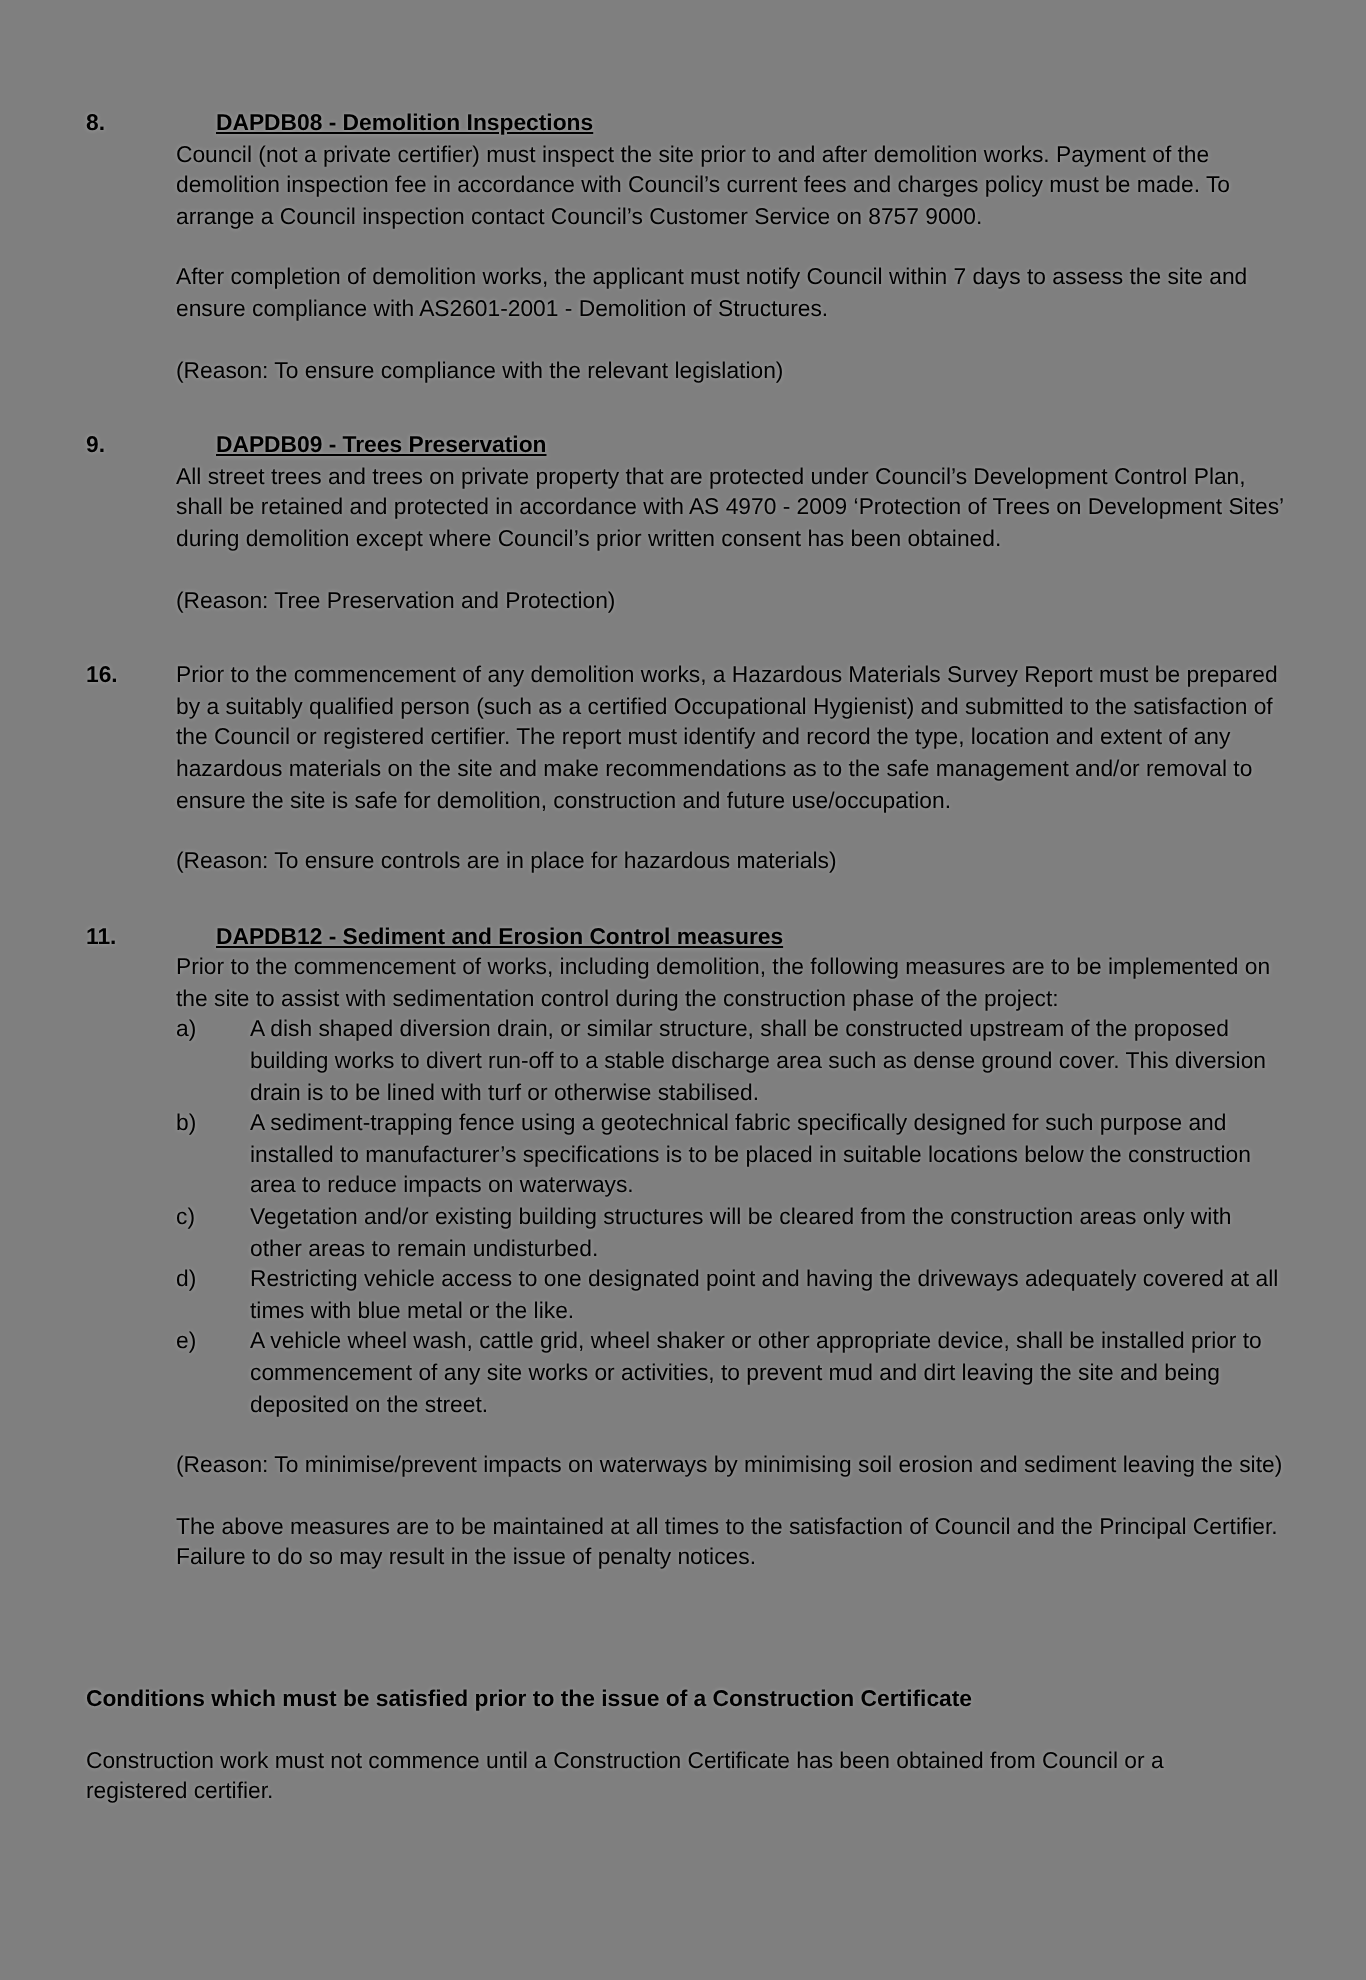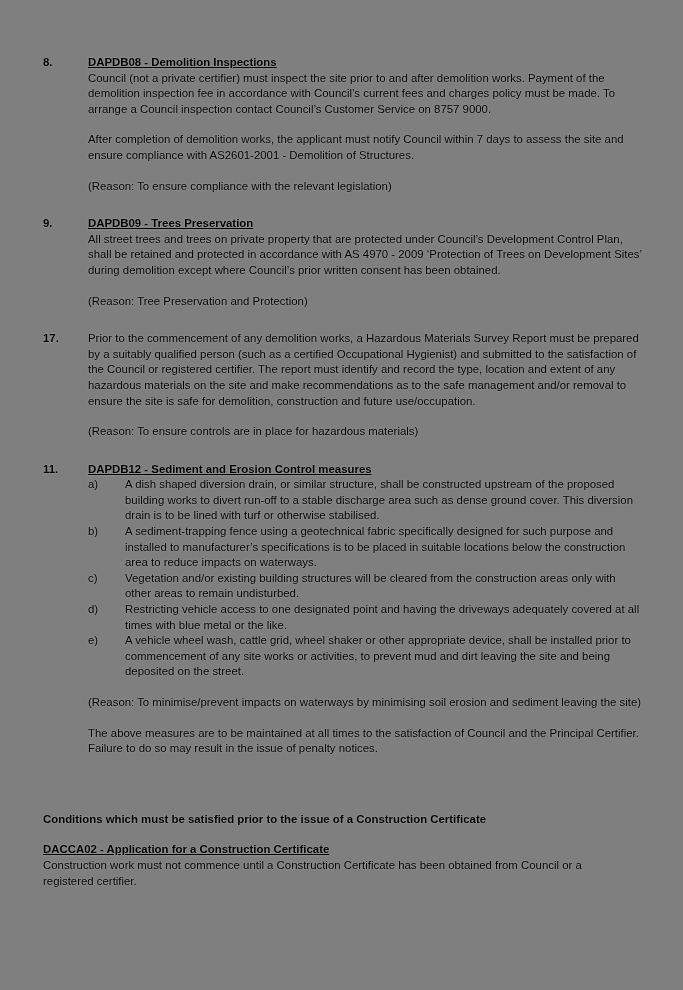--- a/index.html
+++ b/index.html
@@ -13,21 +13,21 @@
     font-size: 11.4px;
     line-height: 15.6px;
     overflow: hidden;
     text-shadow: 0 0 2px rgba(255,255,255,0.35);
     -webkit-font-smoothing: antialiased;
   }
   .content { padding: 55px 39px 0 43px; }
   .item { display: flex; margin-bottom: 7px; }
   .num { width: 45px; flex: none; font-weight: bold; }
   .item-body { width: 556px; flex: none; }
-  .heading { font-weight: bold; text-decoration: underline; }
+  .heading { font-weight: bold; text-decoration: underline; margin-left: 20px; }
   .para { margin: 0 0 15px 0; }
   .para.tight { margin-bottom: 0; }
   .sublist { margin-bottom: 15px; }
   .subitem { display: flex; }
   .sub-letter { width: 37px; flex: none; }
   .sub-text { flex: 1; }
   .section-heading { font-weight: bold; margin: 40px 0 15px 0; }
 </style>
 </head>
 <body>
@@ -48,31 +48,32 @@
     <div class="item">
       <div class="num">9.</div>
       <div class="item-body">
         <div class="heading">DAPDB09 - Trees Preservation</div>
         <p class="para">All street trees and trees on private property that are protected under Council’s Development Control Plan, shall be retained and protected in accordance with AS 4970 - 2009 ‘Protection of Trees on Development Sites’ during demolition except where Council’s prior written consent has been obtained.</p>
         <p class="para">(Reason: Tree Preservation and Protection)</p>
       </div>
     </div>
 
     <div class="item">
-      <div class="num">17.</div>
+      <div class="num">16.</div>
       <div class="item-body">
         <p class="para">Prior to the commencement of any demolition works, a Hazardous Materials Survey Report must be prepared by a suitably qualified person (such as a certified Occupational Hygienist) and submitted to the satisfaction of the Council or registered certifier. The report must identify and record the type, location and extent of any hazardous materials on the site and make recommendations as to the safe management and/or removal to ensure the site is safe for demolition, construction and future use/occupation.</p>
         <p class="para">(Reason: To ensure controls are in place for hazardous materials)</p>
       </div>
     </div>
 
     <div class="item">
       <div class="num">11.</div>
       <div class="item-body">
         <div class="heading">DAPDB12 - Sediment and Erosion Control measures</div>
+        <p class="para tight">Prior to the commencement of works, including demolition, the following measures are to be implemented on the site to assist with sedimentation control during the construction phase of the project:</p>
         <div class="sublist">
           <div class="subitem">
             <div class="sub-letter">a)</div>
             <div class="sub-text">A dish shaped diversion drain, or similar structure, shall be constructed upstream of the proposed building works to divert run-off to a stable discharge area such as dense ground cover.  This diversion drain is to be lined with turf or otherwise stabilised.</div>
           </div>
           <div class="subitem">
             <div class="sub-letter">b)</div>
             <div class="sub-text">A sediment-trapping fence using a geotechnical fabric specifically designed for such purpose and installed to manufacturer’s specifications is to be placed in suitable locations below the construction area to reduce impacts on waterways.</div>
           </div>
           <div class="subitem">
@@ -90,19 +91,18 @@
         </div>
         <p class="para">(Reason: To minimise/prevent impacts on waterways by minimising soil erosion and sediment leaving the site)</p>
         <p class="para">The above measures are to be maintained at all times to the satisfaction of Council and the Principal Certifier. Failure to do so may result in the issue of penalty notices.</p>
       </div>
     </div>
 
     <div class="section-heading">Conditions which must be satisfied prior to the issue of a Construction Certificate</div>
 
     <div class="item">
       <div class="item-body">
-        <div class="heading">DACCA02 - Application for a Construction Certificate</div>
         <p class="para">Construction work must not commence until a Construction Certificate has been obtained from Council or a registered certifier.</p>
       </div>
     </div>
 
   </div>
 </div>
 
 </body></html>

